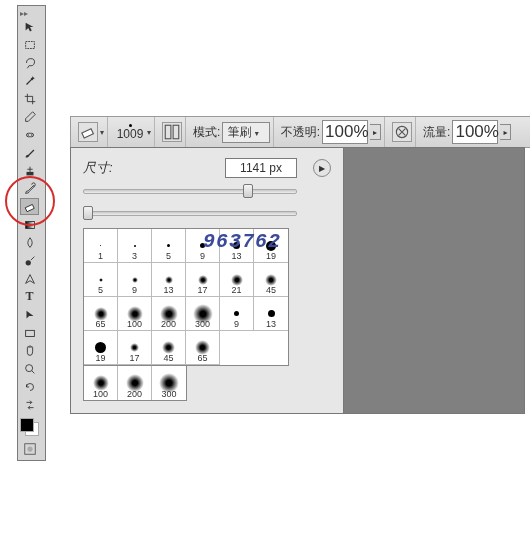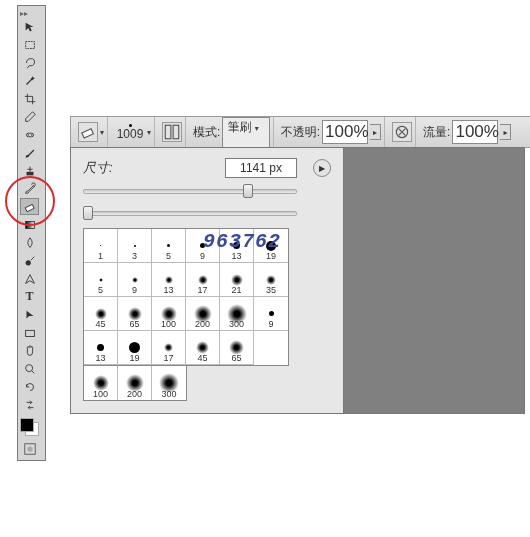--- a/index.html
+++ b/index.html
@@ -123,21 +123,21 @@
     width: 18px; height: 18px;
     background: #e2e2e2;
     border: 1px solid #999;
     display: flex; align-items: center; justify-content: center;
     font-size: 11px;
   }
   .ob-label { font-size: 12px; }
   .ob-select {
     background: #ececec;
     border: 1px solid #8a8a8a;
-    padding: 1px 10px 11px 4px;
+    padding: 1px 10px 1px 4px;
     font-size: 12px;
     position: relative;
   }
   .ob-input {
     width: 40px;
     background: #fff;
     border: 1px solid #8a8a8a;
     padding: 1px 2px;
     font-size: 17px;
     text-align: right;
@@ -524,24 +524,20 @@
         </div>
         <div class="brush-cell">
           <div class="brush-soft" style="width: 10px; height: 10px;"></div>
           <div class="brush-num">17</div>
         </div>
         <div class="brush-cell">
           <div class="brush-soft" style="width: 12px; height: 12px;"></div>
           <div class="brush-num">21</div>
         </div>
         <div class="brush-cell">
-          <div class="brush-soft" style="width: 10px; height: 10px;"></div>
-          <div class="brush-num">35</div>
-        </div>
-        <div class="brush-cell">
           <div class="brush-soft" style="width: 12px; height: 12px;"></div>
           <div class="brush-num">45</div>
         </div>
         <div class="brush-cell">
           <div class="brush-soft" style="width: 14px; height: 14px;"></div>
           <div class="brush-num">65</div>
         </div>
         <div class="brush-cell">
           <div class="brush-soft" style="width: 16px; height: 16px;"></div>
           <div class="brush-num">100</div>

